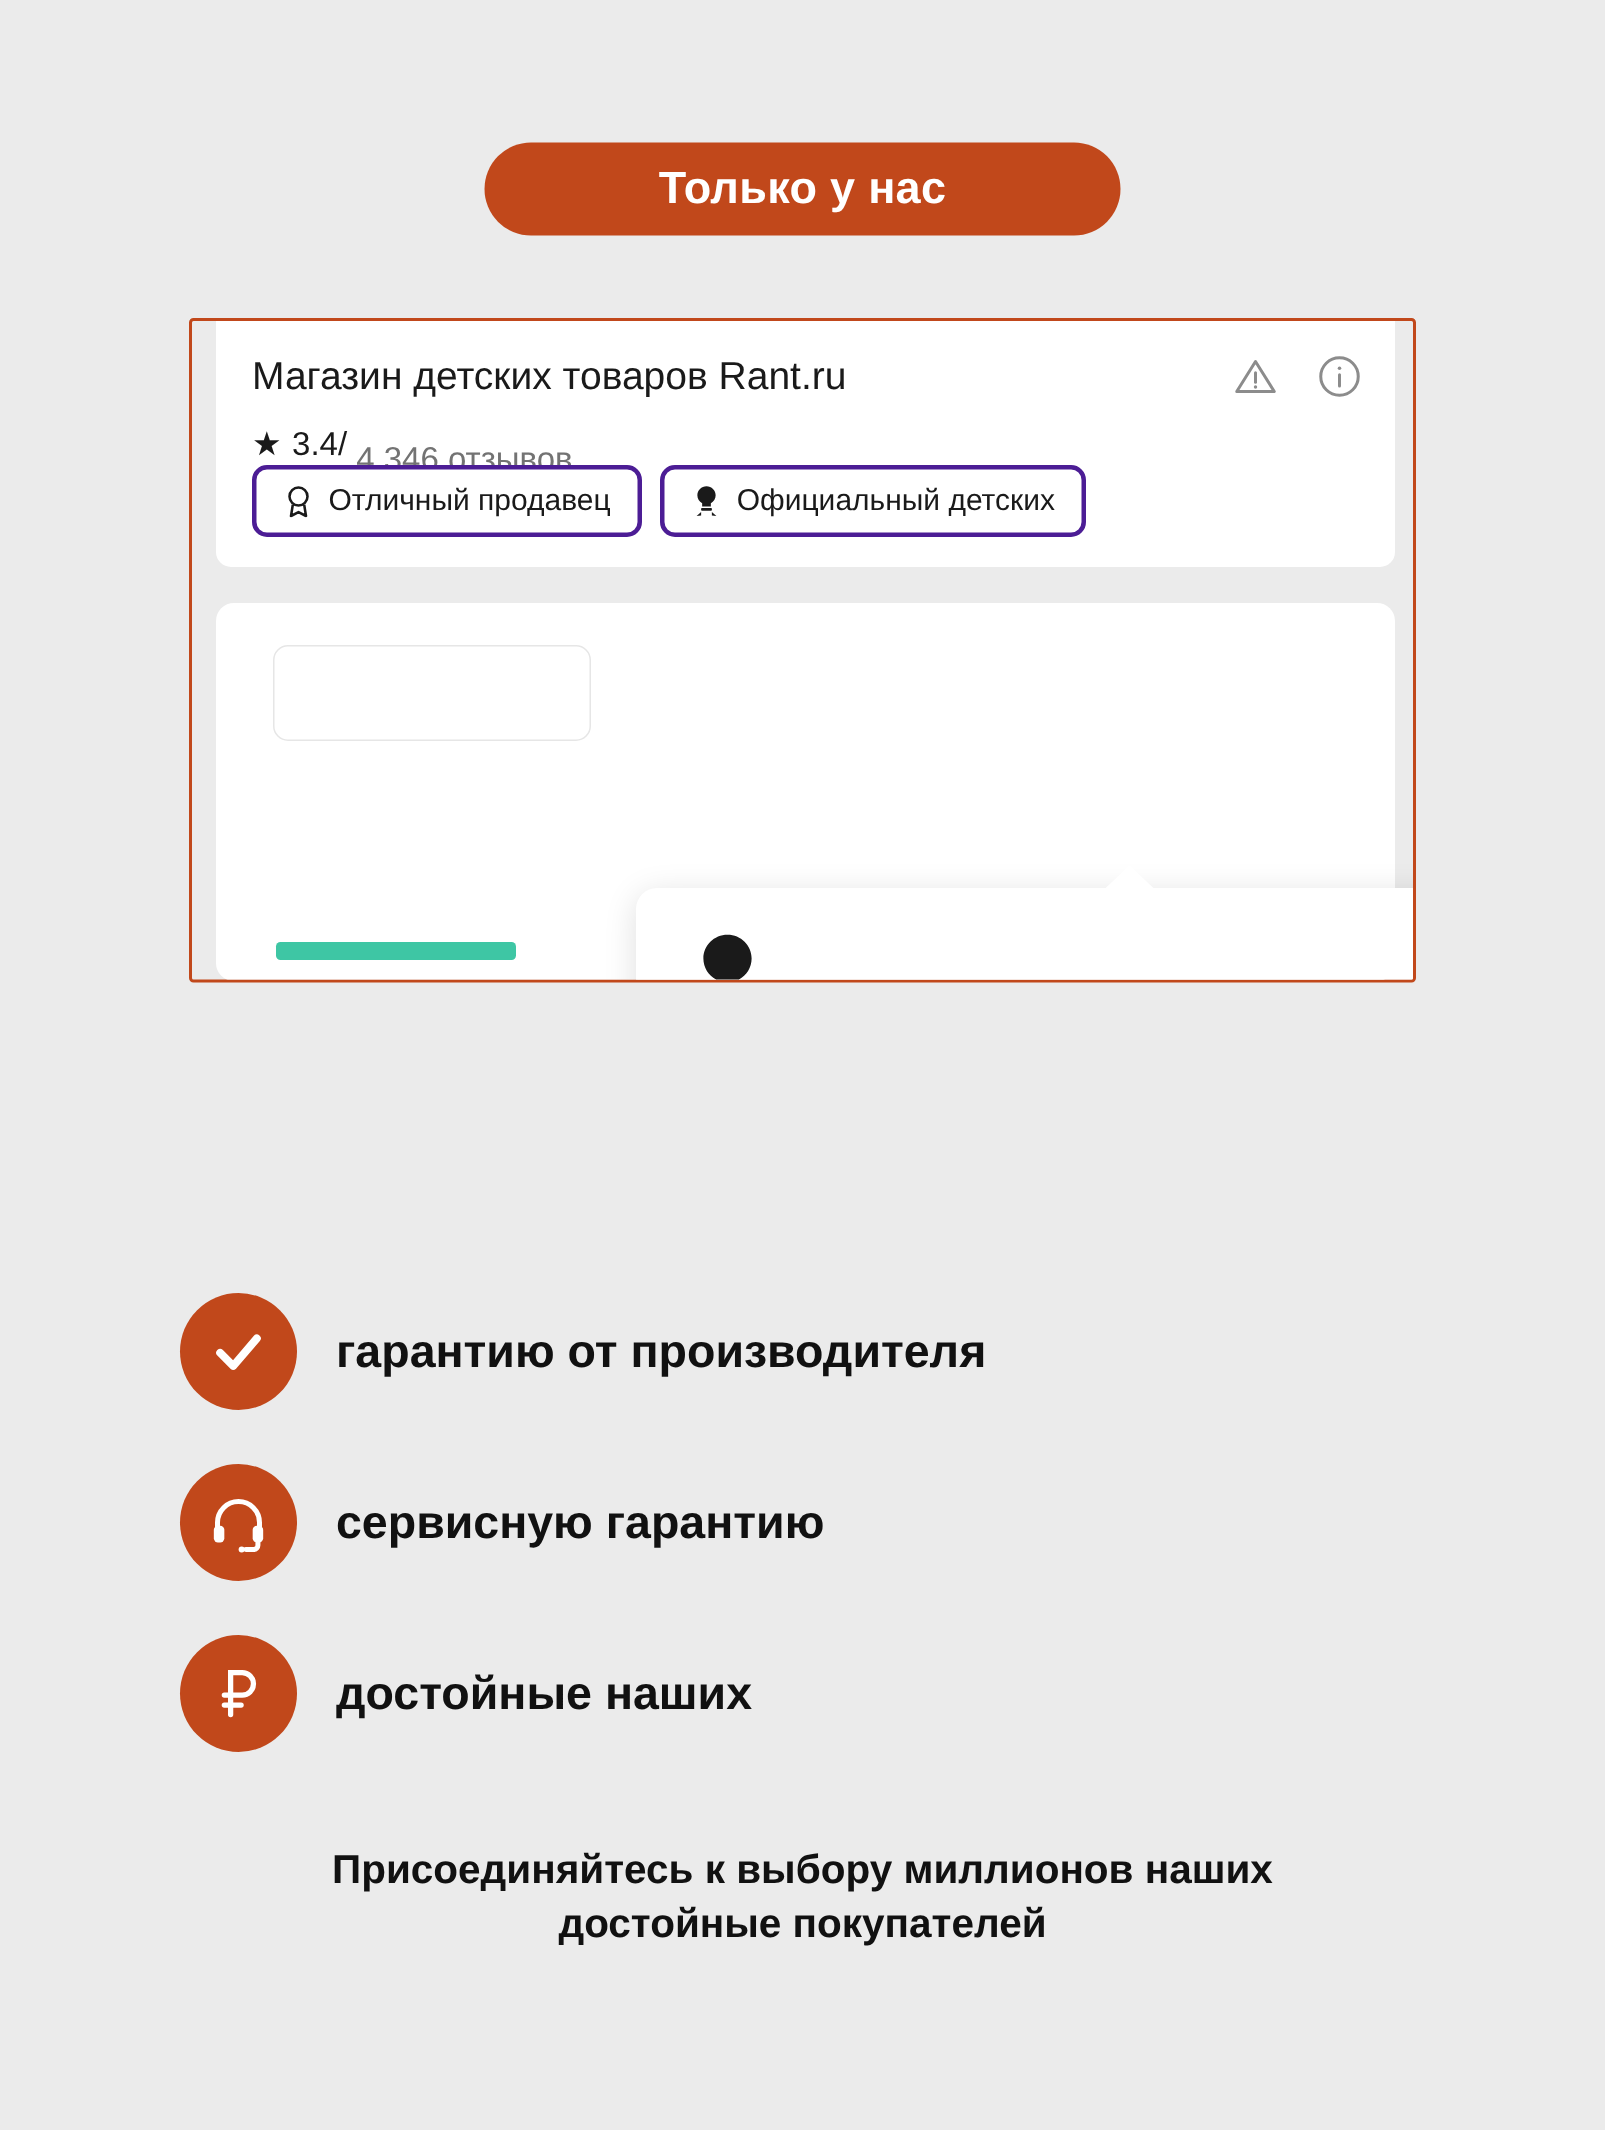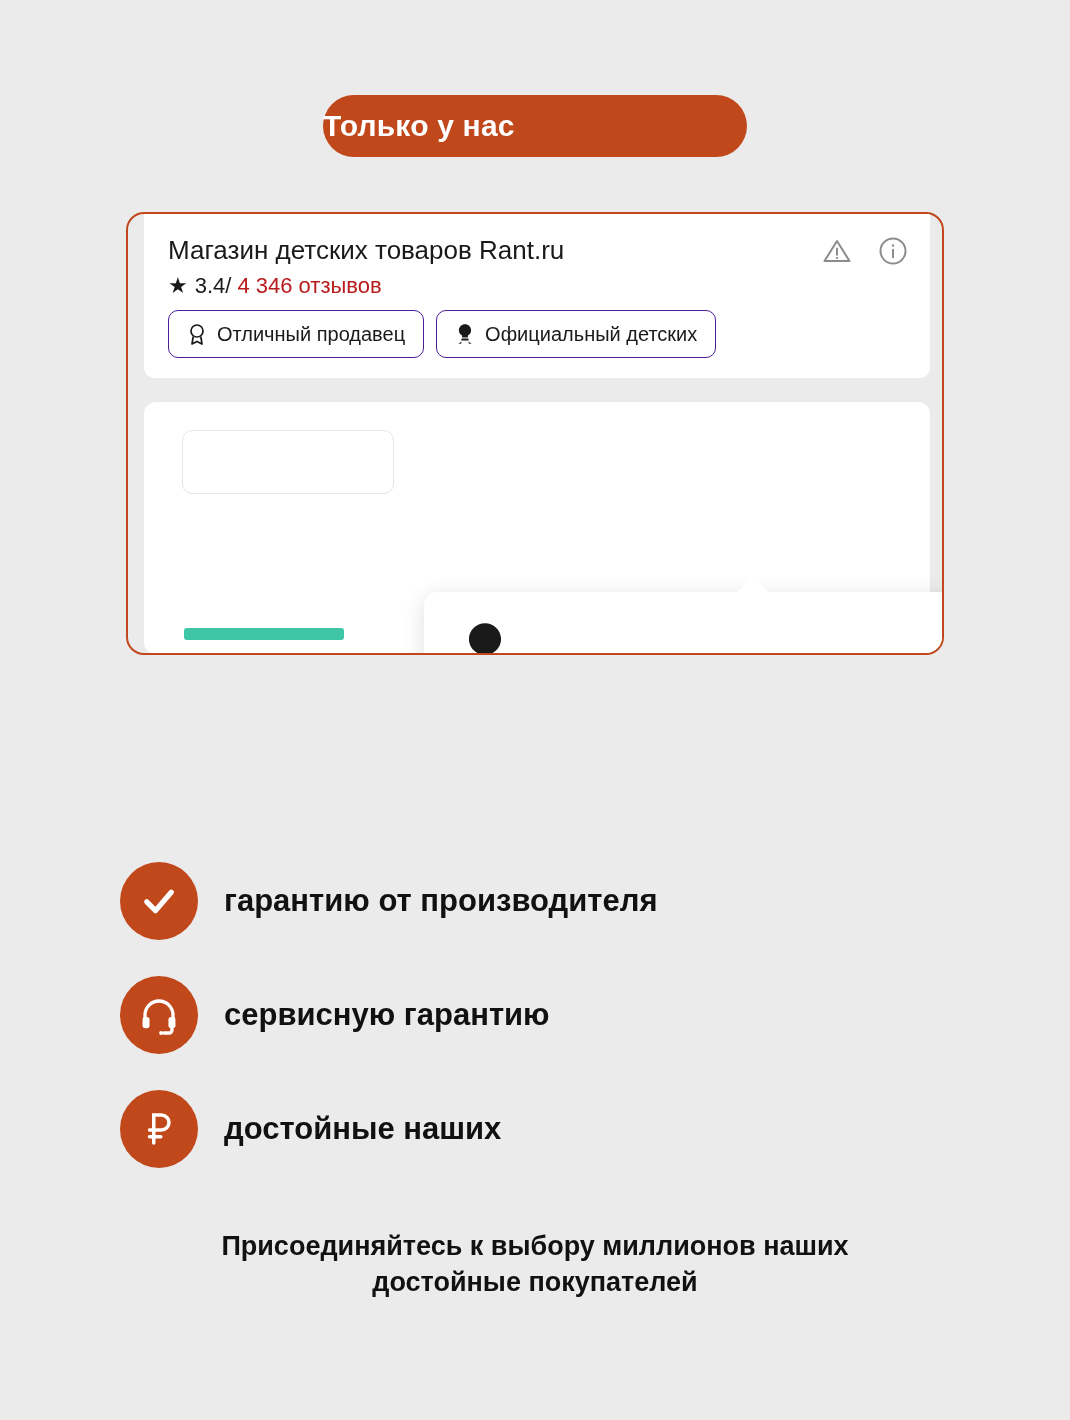--- a/index.html
+++ b/index.html
@@ -23,20 +23,21 @@
     box-sizing: border-box;
   }
 
   
   .pill {
     background: #c1481b;
     color: #ffffff;
     border-radius: 40px;
     display: inline-flex;
     align-items: center;
+    justify-content: center;
     font-weight: bold;
     letter-spacing: 0.2px;
   }
   .pill-top {
     position: absolute;
     left: 50%;
     transform: translateX(-50%);
     top: 95px;
     width: 424px;
     height: 62px;
@@ -44,21 +45,21 @@
   }
 
   
   .card-outline {
     position: absolute;
     left: 126px;
     top: 212px;
     width: 818px;
     height: 443px;
     border: 2px solid #c1481b;
-    border-radius: 18px;
+    border-radius: 3px;
     box-sizing: border-box;
     overflow: hidden;
     background: #ebebeb;
   }
 
   .shop-header {
     position: absolute;
     left: 16px;
     top: 0;
     width: 786px;
@@ -82,22 +83,23 @@
     font-size: 22px;
     color: #1a1a1a;
   }
   .star {
     font-size: 22px;
     margin-right: 7px;
     color: #1a1a1a;
     line-height: 1;
   }
   .rating-reviews {
-    color: #b91c1c;
+    color: #737373;
     margin-left: 6px;
+    margin-top: 20px;
   }
   .rating-value { color:#1a1a1a; }
 
   .header-icons {
     position: absolute;
     right: 22px;
     top: 22px;
     display: flex;
     gap: 26px;
     align-items: center;
@@ -109,21 +111,21 @@
   }
 
   .badges {
     position: absolute;
     left: 24px;
     top: 96px;
     display: flex;
     gap: 12px;
   }
   .badge {
-    border: 1px solid #4c1d95;
+    border: 3px solid #4c1d95;
     border-radius: 10px;
     background: #fff;
     height: 48px;
     display: flex;
     align-items: center;
     padding: 0 18px;
     font-size: 20px;
     color: #1a1a1a;
     gap: 10px;
     box-sizing: border-box;

